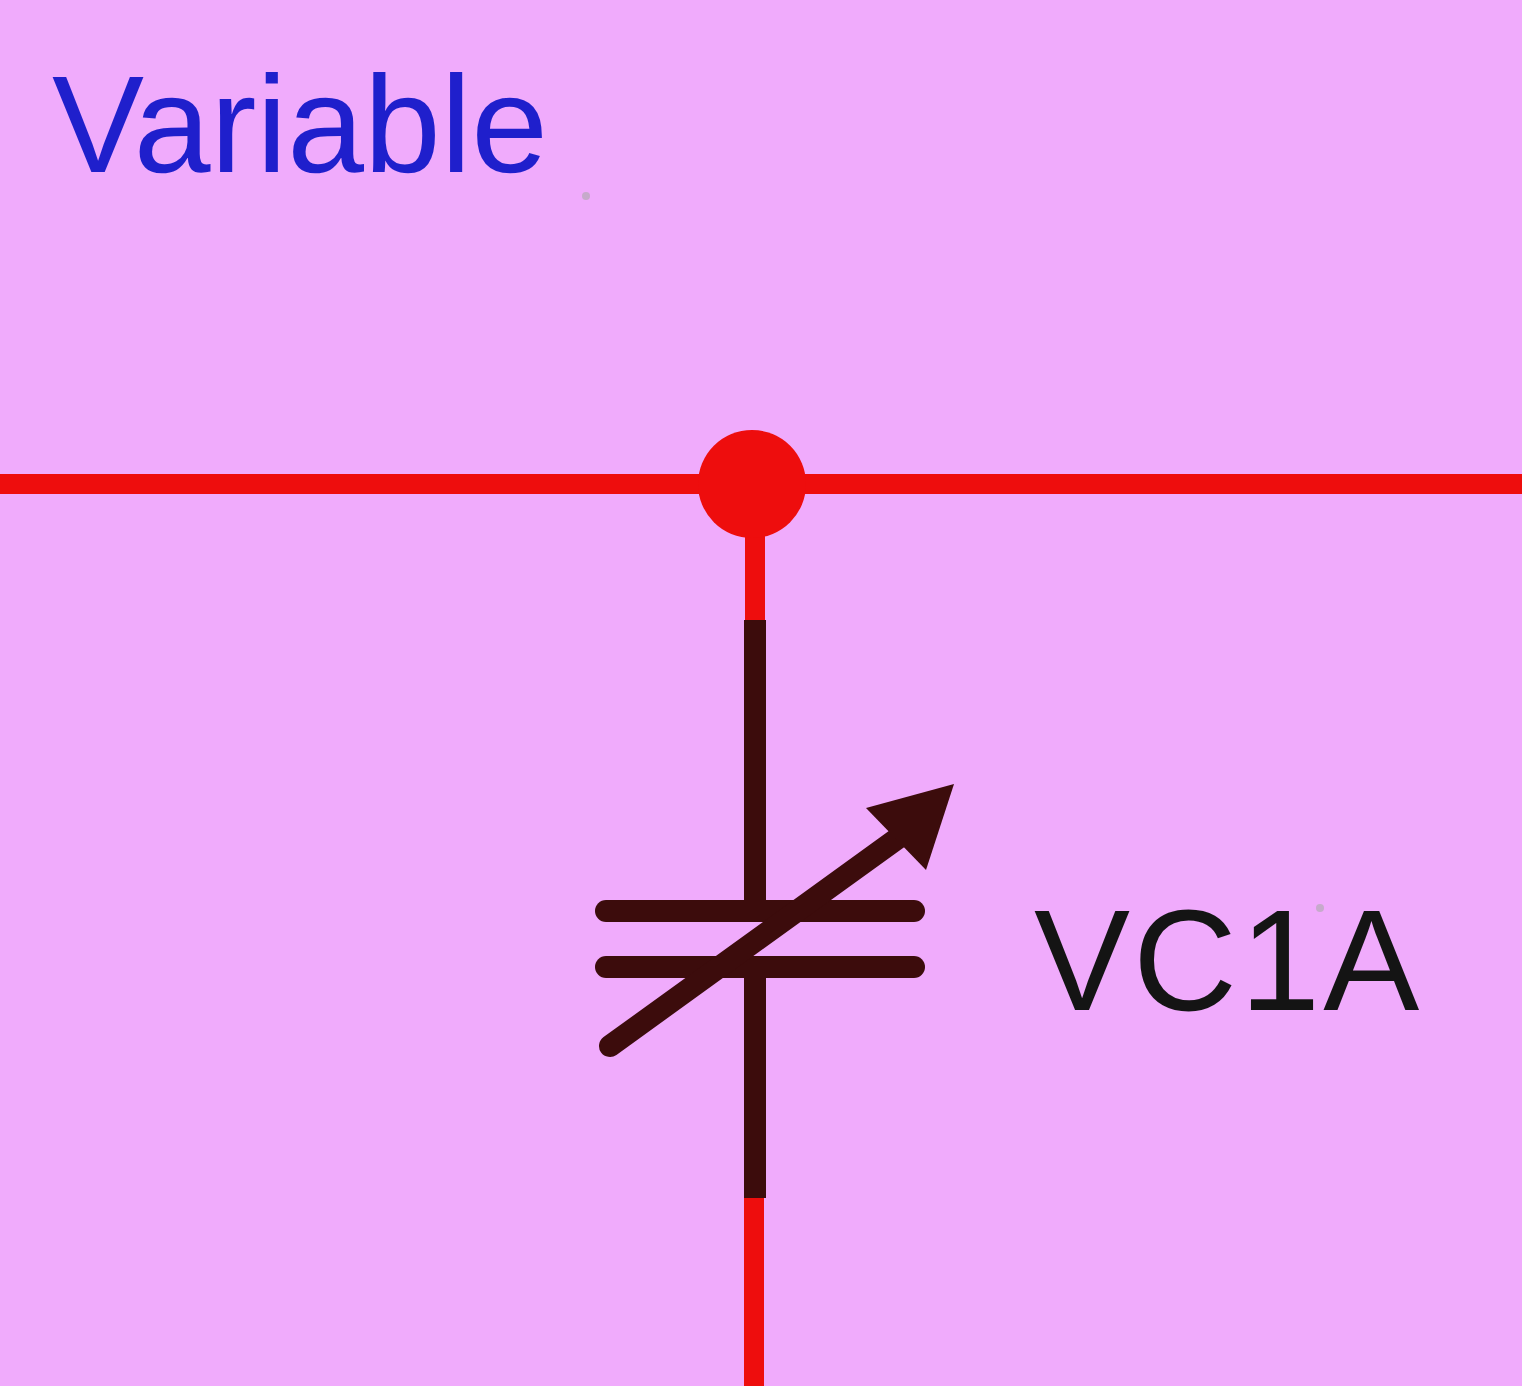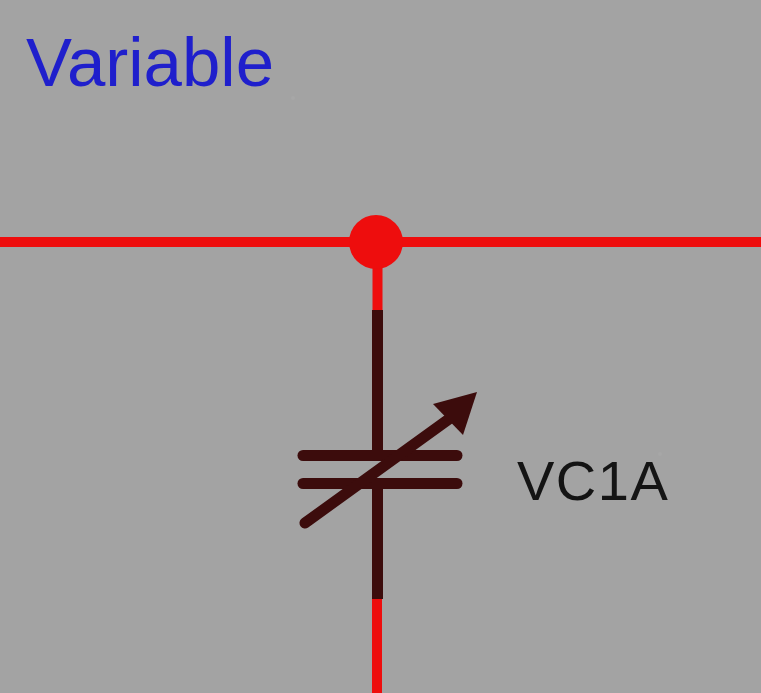--- a/index.html
+++ b/index.html
@@ -4,21 +4,21 @@
 <style>
   html, body {
     margin: 0;
     padding: 0;
     background: #ffffff;
   }
   .canvas {
     position: relative;
     width: 761px;
     height: 693px;
-    background: #a3a3a3;
+    background: #f0abfc;
     overflow: hidden;
     font-family: "Liberation Sans", "DejaVu Sans", sans-serif;
   }
   .schematic-svg {
     position: absolute;
     left: 0;
     top: 0;
   }
   .title-label {
     position: absolute;
@@ -27,21 +27,21 @@
     font-size: 69px;
     line-height: 75px;
     font-weight: 400;
     letter-spacing: 0px;
     white-space: nowrap;
   }
   .designator-label {
     position: absolute;
     left: 517px;
     top: 445px;
-    font-size: 56px;
+    font-size: 72px;
     line-height: 72px;
     letter-spacing: 1.5px;
     white-space: nowrap;
   }
   .speck {
     position: absolute;
     width: 4px;
     height: 4px;
     border-radius: 50%;
     background: #aaaaaa;

